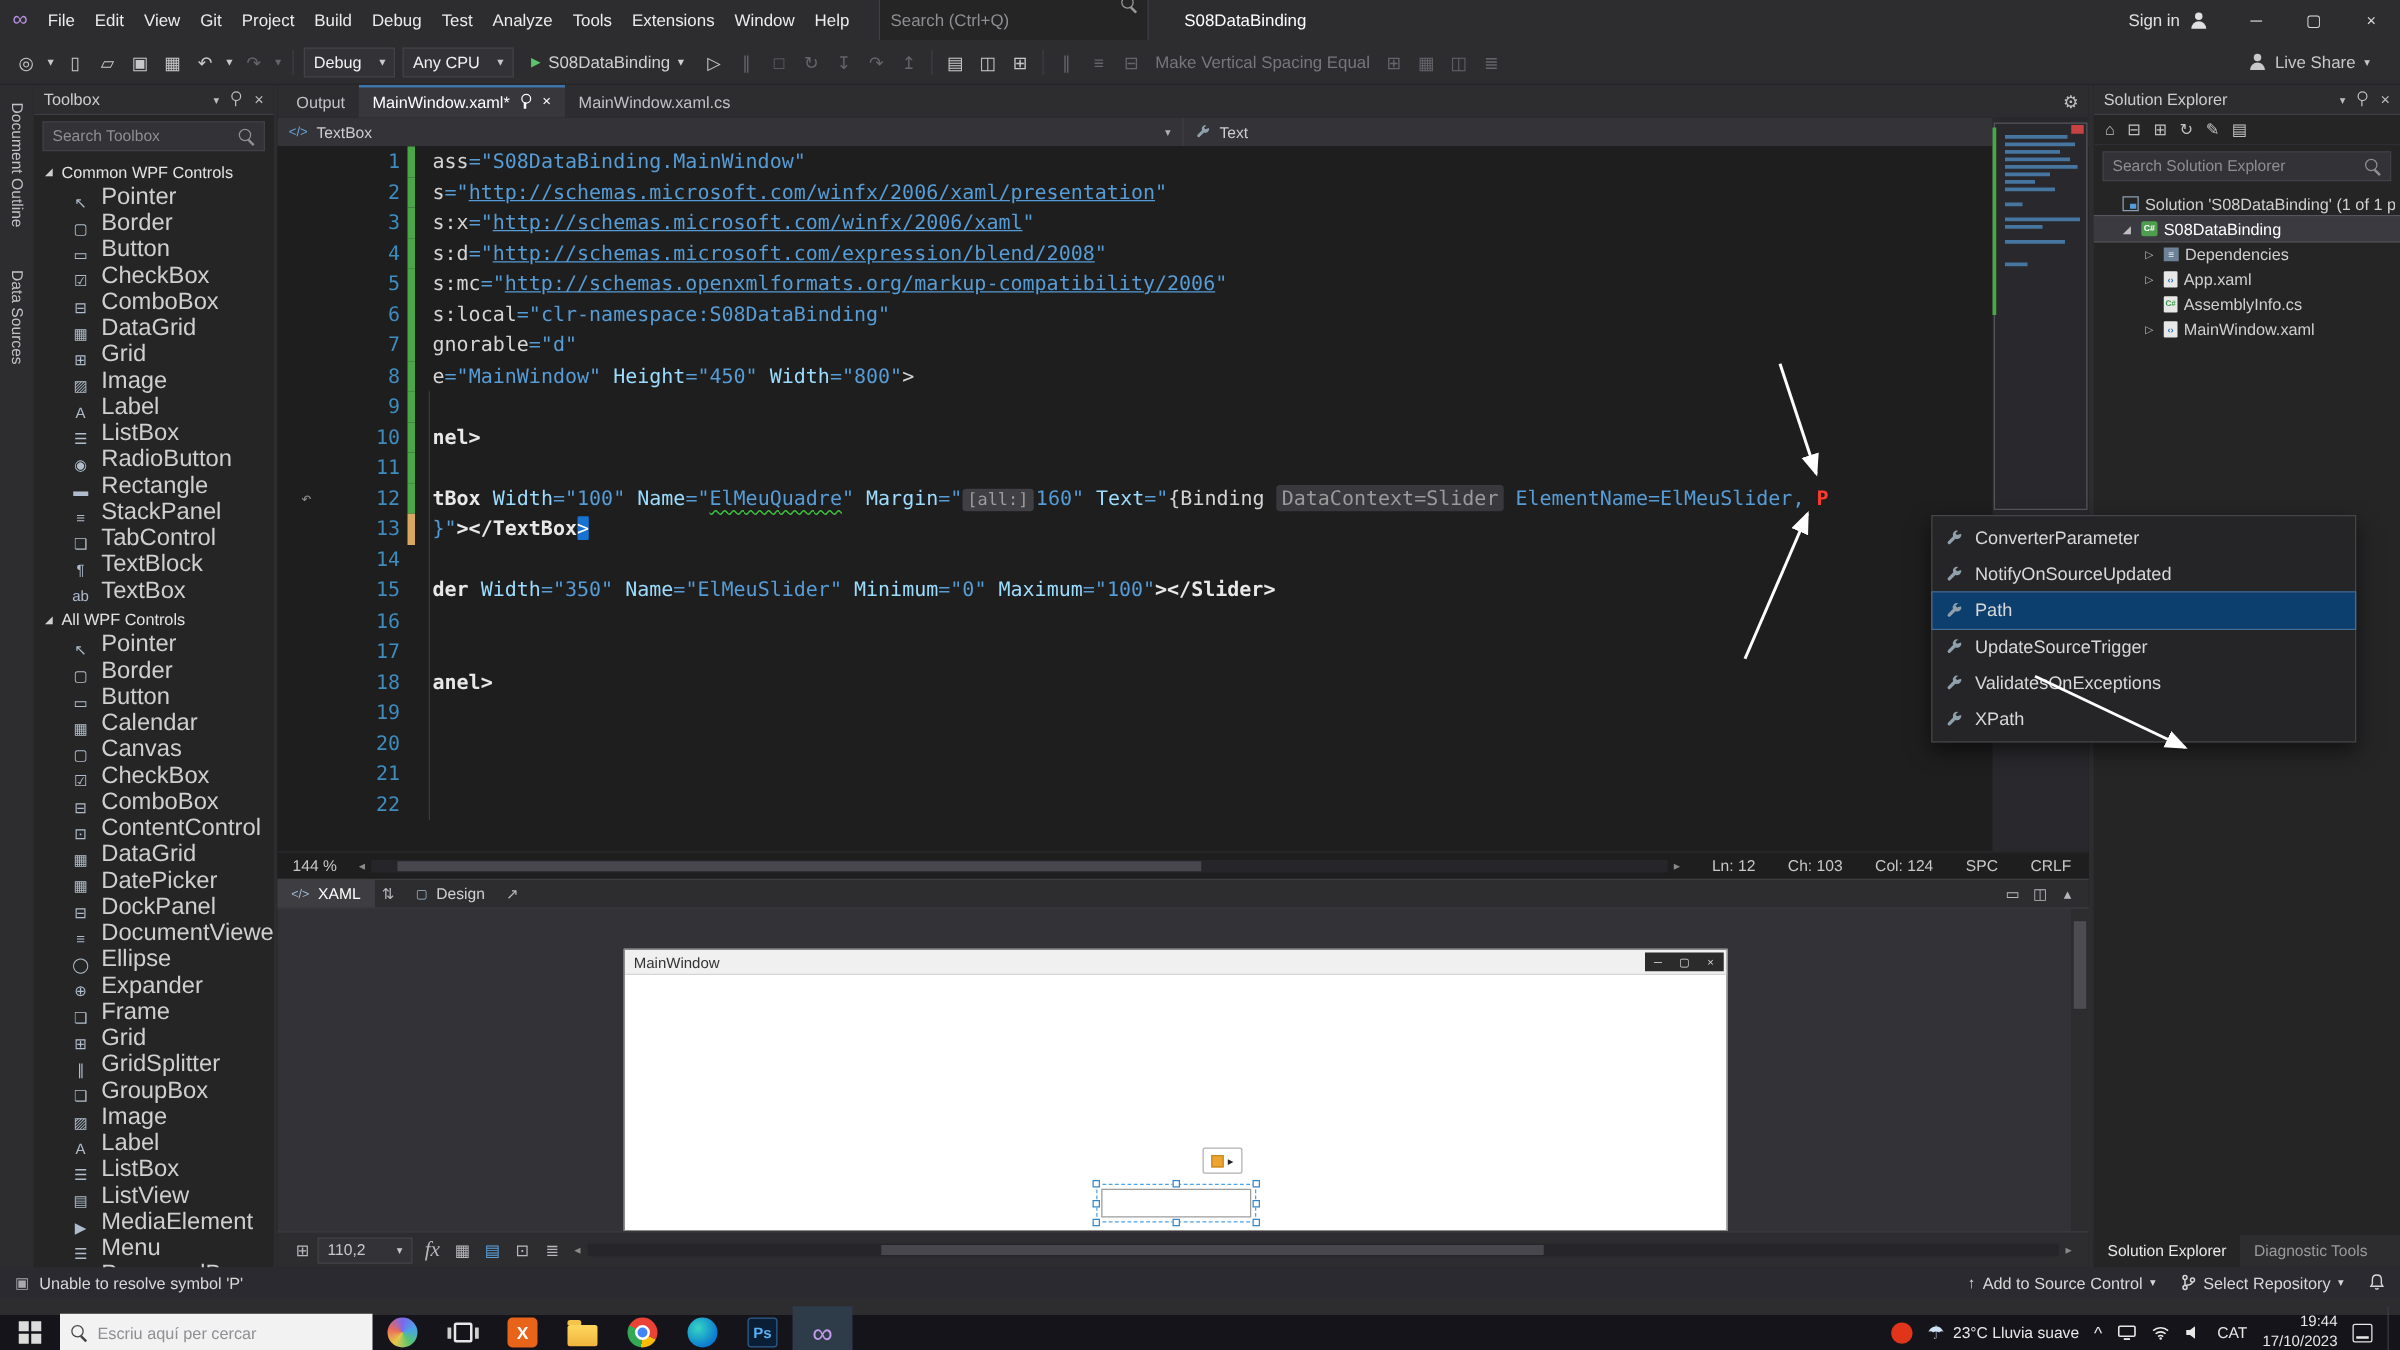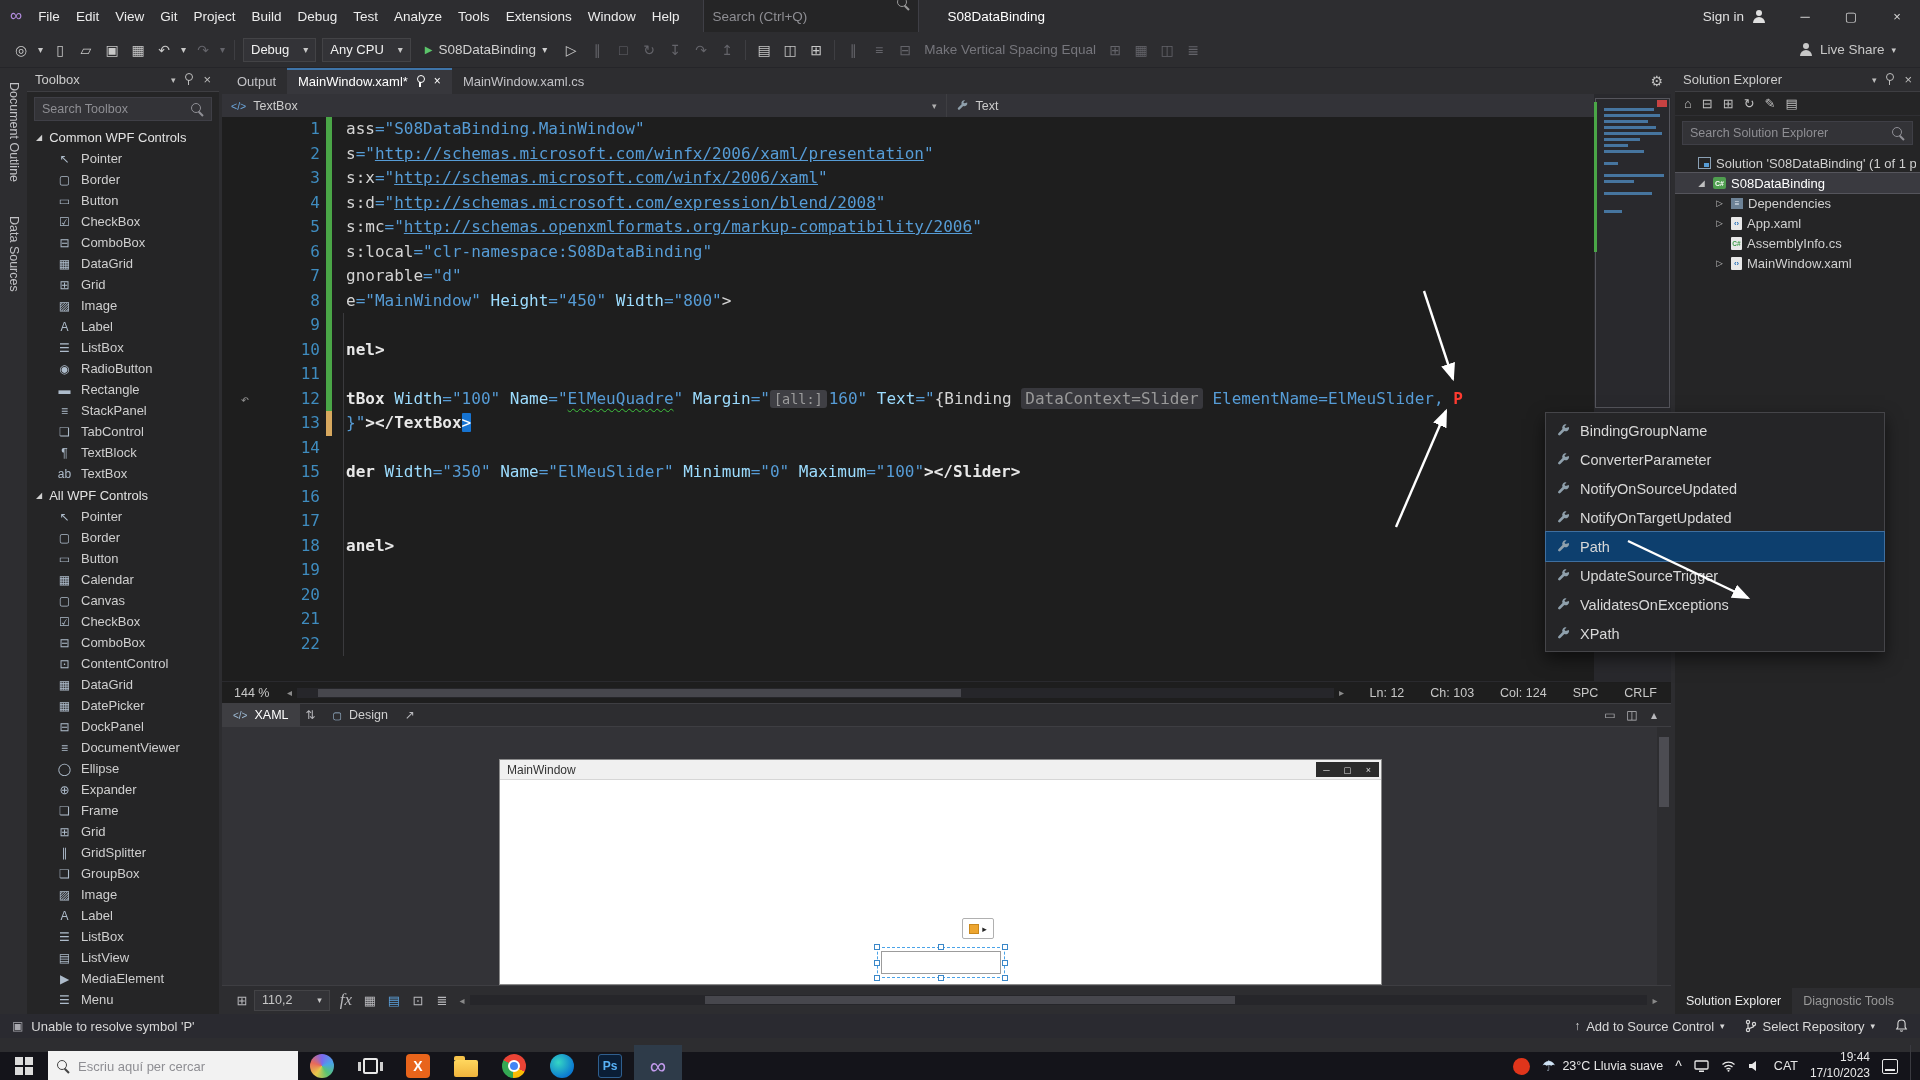--- a/index.html
+++ b/index.html
@@ -51,21 +51,21 @@
   .vlabel{writing-mode:vertical-rl;font-size:12.5px;color:#c2c2c6;}
 
   
   #toolbox{position:absolute;left:27px;top:68px;width:192px;bottom:66px;background:#252526;overflow:hidden;}
   .panel-head{height:24px;display:flex;align-items:center;padding:0 8px;font-size:13px;color:#cccccc;background:#2d2d30;border-bottom:1px solid #3e3e42;}
   .panel-head .ph-icons{margin-left:auto;display:flex;gap:8px;align-items:center;color:#bdbdbd;}
   .panel-search{height:24px;margin:5px 7px;background:#333337;border:1px solid #3f3f46;display:flex;align-items:center;padding:0 7px;font-size:12.5px;color:#9a9a9a;}
   .panel-search .mag{color:#8f8f95;margin-left:4px;}
   .tb-sec-head{display:flex;align-items:center;gap:7px;height:22px;padding-left:9px;font-size:13px;color:#e2e2e2;}
   .tb-sec-head .tri{font-size:8px;color:#d0d0d0;}
-  .tb-item{display:flex;align-items:center;gap:9px;height:21px;padding-left:30px;font-size:13px;color:#cfcfcf;}
+  .tb-item{display:flex;align-items:flex-end;gap:9px;height:21px;padding-left:30px;font-size:19px;color:#cfcfcf;}
   .tbi{width:15px;text-align:center;color:#aebccb;font-size:12px;flex:0 0 auto;}
 
   
   #editor{position:absolute;left:222px;top:68px;width:1449px;bottom:66px;background:#1e1e1e;}
   #etabs{position:absolute;left:0;right:0;top:0;height:26px;background:#2d2d30;display:flex;align-items:center;padding-left:4px;font-size:13px;}
   .tab{height:100%;display:flex;align-items:center;gap:7px;padding:0 11px;color:#c2c2c6;}
   .tab.active{background:#37373c;color:#ffffff;box-shadow:inset 0 2px 0 #3e74a8;}
   .tab .tabx{font-size:12px;}
   .gear{margin-left:auto;margin-right:8px;color:#c0c0c0;font-size:14px;}
   #ebread{position:absolute;left:0;right:0;top:26px;height:23px;background:#333338;display:flex;font-size:12.5px;color:#cccccc;}
@@ -888,51 +888,35 @@
           <span>Solution Explorer</span>
         </span>
         <span class="setab">
           <span>Diagnostic Tools</span>
         </span>
       </div>
   </div>
 
   <div id="completion">
 
-  <div class="cmp-item">
-        <span class="cmp-ic">
-          <svg viewBox="0 0 16 16" width="15" height="15">
-            <path fill="#8fa0ac" d="M13.8 4.2a3.6 3.6 0 0 1-4.9 4.3L4.6 12.8a1.4 1.4 0 0 1-2-2l4.3-4.3a3.6 3.6 0 0 1 4.3-4.9L8.9 3.9l1.4 1.4 3.5-1.1z"></path>
-          </svg>
-        </span>
-        <span>BindingGroupName</span>
-      </div>
       <div class="cmp-item">
         <span class="cmp-ic">
           <svg viewBox="0 0 16 16" width="15" height="15">
             <path fill="#8fa0ac" d="M13.8 4.2a3.6 3.6 0 0 1-4.9 4.3L4.6 12.8a1.4 1.4 0 0 1-2-2l4.3-4.3a3.6 3.6 0 0 1 4.3-4.9L8.9 3.9l1.4 1.4 3.5-1.1z"></path>
           </svg>
         </span>
         <span>ConverterParameter</span>
       </div>
       <div class="cmp-item">
         <span class="cmp-ic">
           <svg viewBox="0 0 16 16" width="15" height="15">
             <path fill="#8fa0ac" d="M13.8 4.2a3.6 3.6 0 0 1-4.9 4.3L4.6 12.8a1.4 1.4 0 0 1-2-2l4.3-4.3a3.6 3.6 0 0 1 4.3-4.9L8.9 3.9l1.4 1.4 3.5-1.1z"></path>
           </svg>
         </span>
         <span>NotifyOnSourceUpdated</span>
-      </div>
-      <div class="cmp-item">
-        <span class="cmp-ic">
-          <svg viewBox="0 0 16 16" width="15" height="15">
-            <path fill="#8fa0ac" d="M13.8 4.2a3.6 3.6 0 0 1-4.9 4.3L4.6 12.8a1.4 1.4 0 0 1-2-2l4.3-4.3a3.6 3.6 0 0 1 4.3-4.9L8.9 3.9l1.4 1.4 3.5-1.1z"></path>
-          </svg>
-        </span>
-        <span>NotifyOnTargetUpdated</span>
       </div>
       <div class="cmp-item selected">
         <span class="cmp-ic">
           <svg viewBox="0 0 16 16" width="15" height="15">
             <path fill="#8fa0ac" d="M13.8 4.2a3.6 3.6 0 0 1-4.9 4.3L4.6 12.8a1.4 1.4 0 0 1-2-2l4.3-4.3a3.6 3.6 0 0 1 4.3-4.9L8.9 3.9l1.4 1.4 3.5-1.1z"></path>
           </svg>
         </span>
         <span>Path</span>
       </div>
       <div class="cmp-item">

